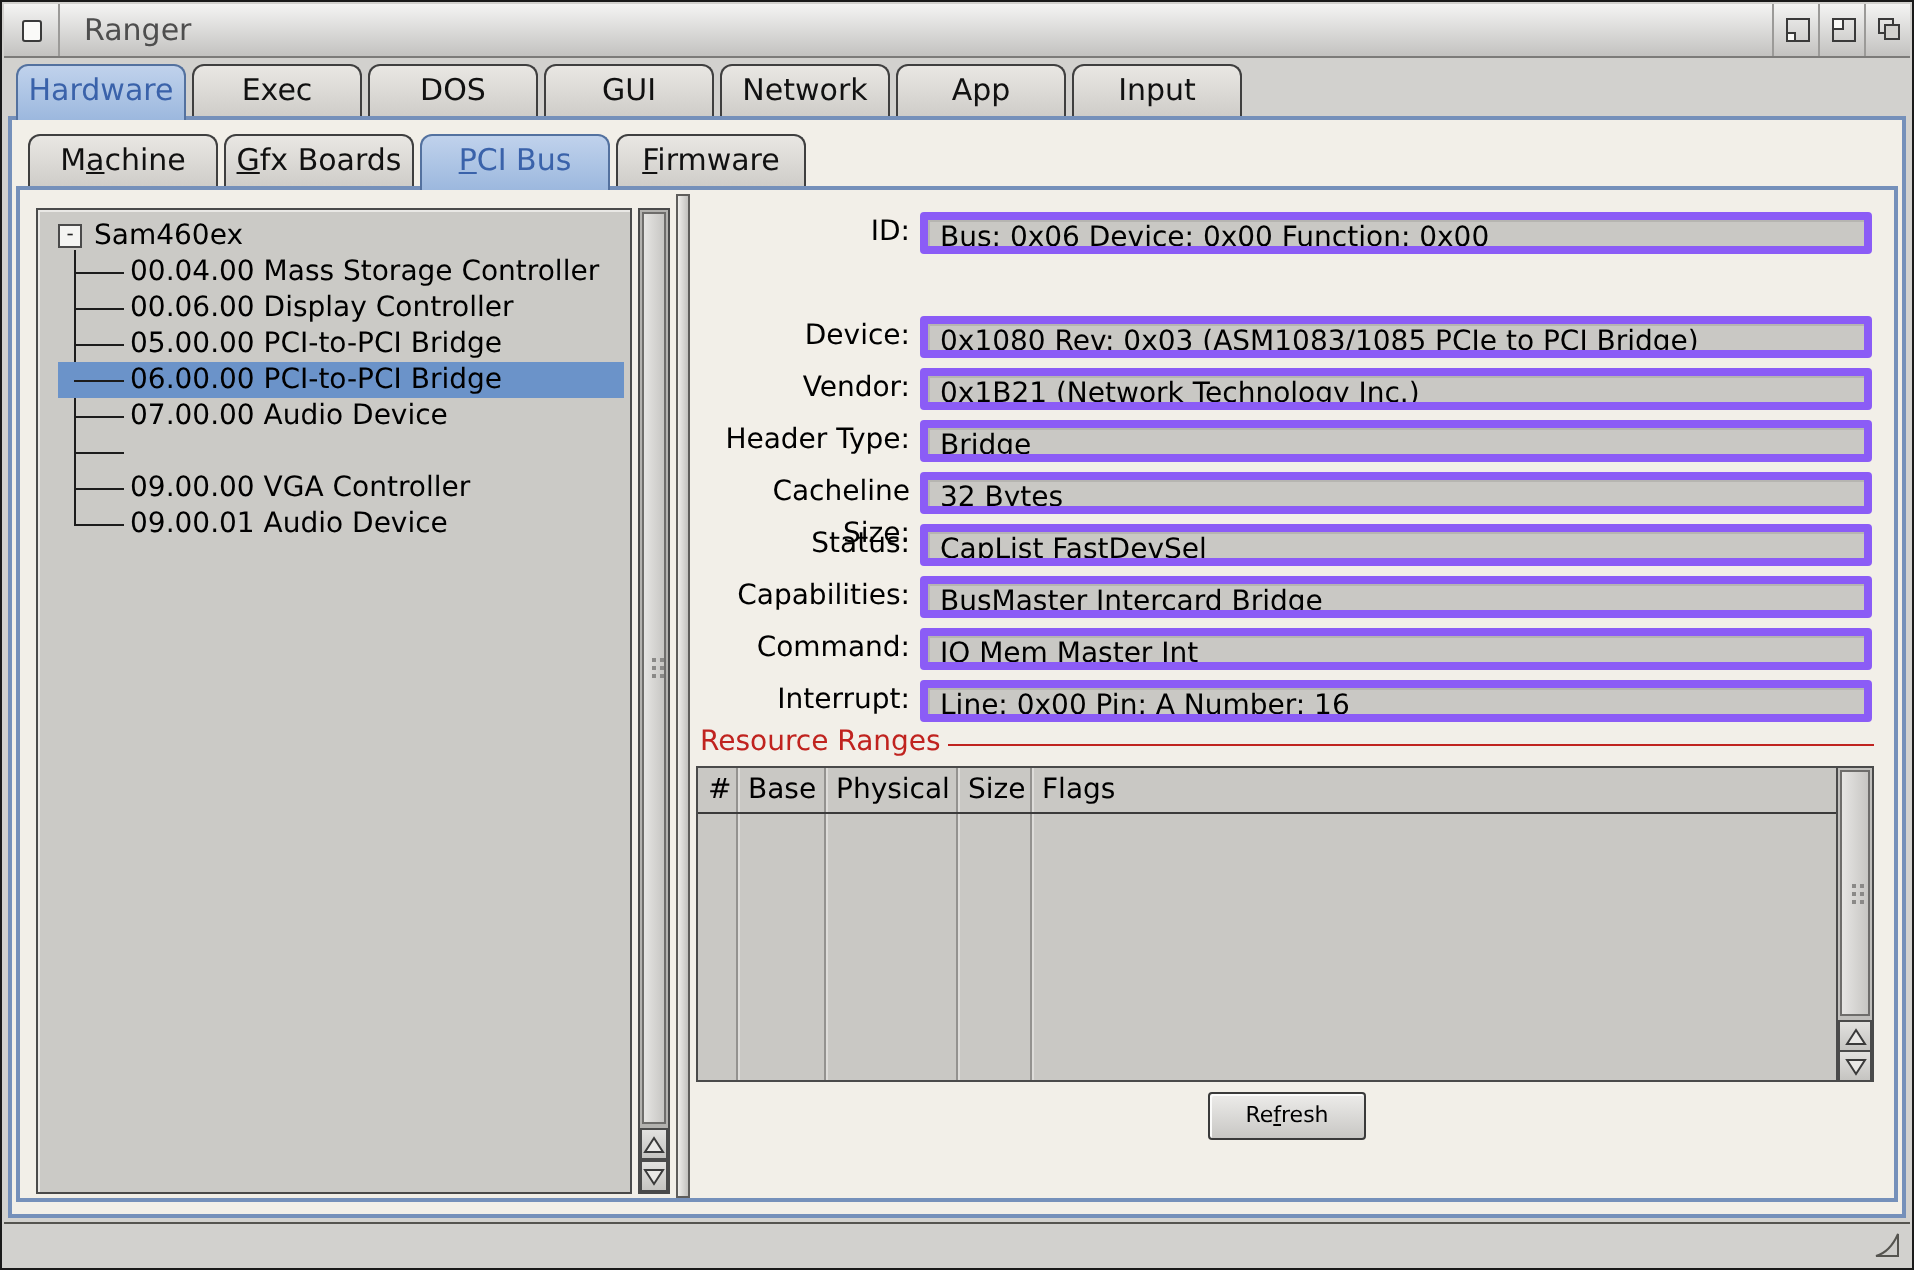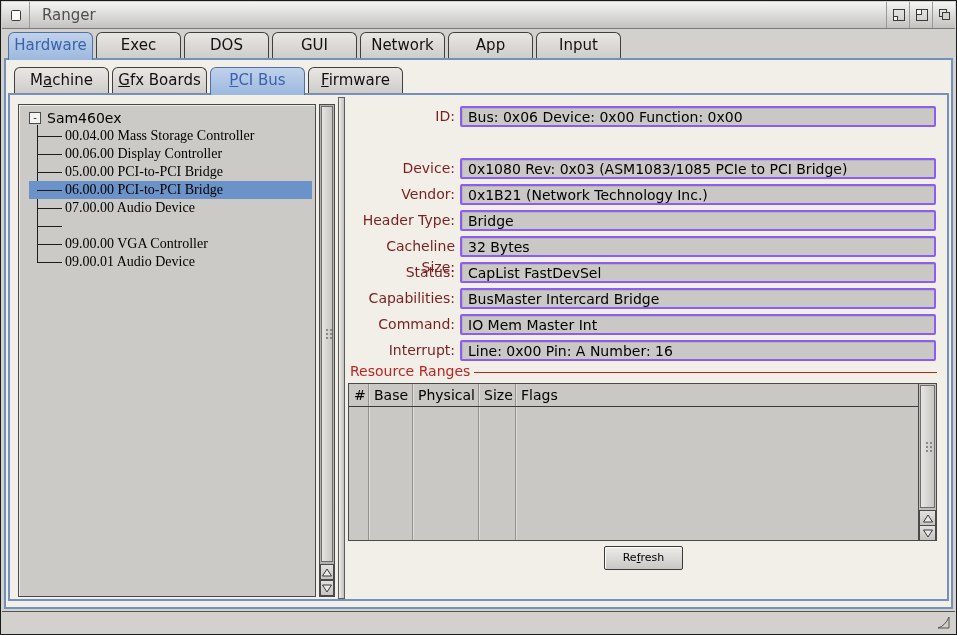--- a/index.html
+++ b/index.html
@@ -83,21 +83,21 @@
     overflow:hidden; font-size:14px; color:#000;
   }
   .tree-root-row { position:relative; height:18px; margin-top:4px; }
   .expander {
     position:absolute; left:10px; top:3px; width:12px; height:12px;
     background:#f4f4f2; border:1px solid #4a4a4a;
     font-size:10px; line-height:10px; text-align:center; color:#222;
     cursor:pointer;
   }
   .root-label { position:absolute; left:28px; top:0; line-height:18px; }
-  .tree-rows { position:absolute; left:0; right:3px; top:22px;font-family:Liberation Serif, serif; }
+  .tree-rows { position:absolute; left:0; right:3px; top:22px; }
   .tree-row { position:relative; height:18px; line-height:18px; padding-left:46px; cursor:pointer; white-space:nowrap; }
   .tree-row .dash { position:absolute; left:18px; top:9px; width:25px; height:1px; background:#1c1c1c; }
   .tree-row.selected { background:linear-gradient(to right, rgba(0,0,0,0) 10px, #6b93c9 10px); }
   .tree-vline { position:absolute; left:18px; top:20px; width:1px; height:138px; background:#1c1c1c; }
   
   .vscroll {
     position:absolute; background:#b3b2af; border:1px solid #4a4a4a;
   }
   .vs-thumb {
     position:absolute; left:1px; right:1px;
@@ -121,24 +121,24 @@
   
   .splitter {
     position:absolute; left:338px; top:97px; width:7px; height:502px;
     background:linear-gradient(to right,#eeedea,#c2c1be);
     border:1px solid #5e5d5b; cursor:col-resize;
   }
   
   .field-row { position:absolute; left:350px; right:21px; height:21px; display:flex; }
   .field-label {
     width:110px; text-align:right; padding-right:5px;
-    font-size:14px; line-height:21px; color:#7f1d1d; flex:none;
+    font-size:14px; line-height:21px; color:#000000; flex:none;
   }
   .field-box {
-    flex:1; background:#c9c8c4; border:2px solid #8b5cf6; border-radius:2px;
+    flex:1; background:#c9c8c4; border:4px solid #8b5cf6; border-radius:2px;
     font-size:14px; line-height:19px; padding-left:6px; color:#000;
     white-space:nowrap; overflow:hidden;
     box-shadow:inset 1px 1px 0 #b6b5b1;
   }
   
   .res-head {
     position:absolute; left:350px; right:20px; top:363px; height:16px;
     display:flex; align-items:center;
   }
   .res-title { color:#c0231f; font-size:14px; white-space:nowrap; padding-right:4px; }

